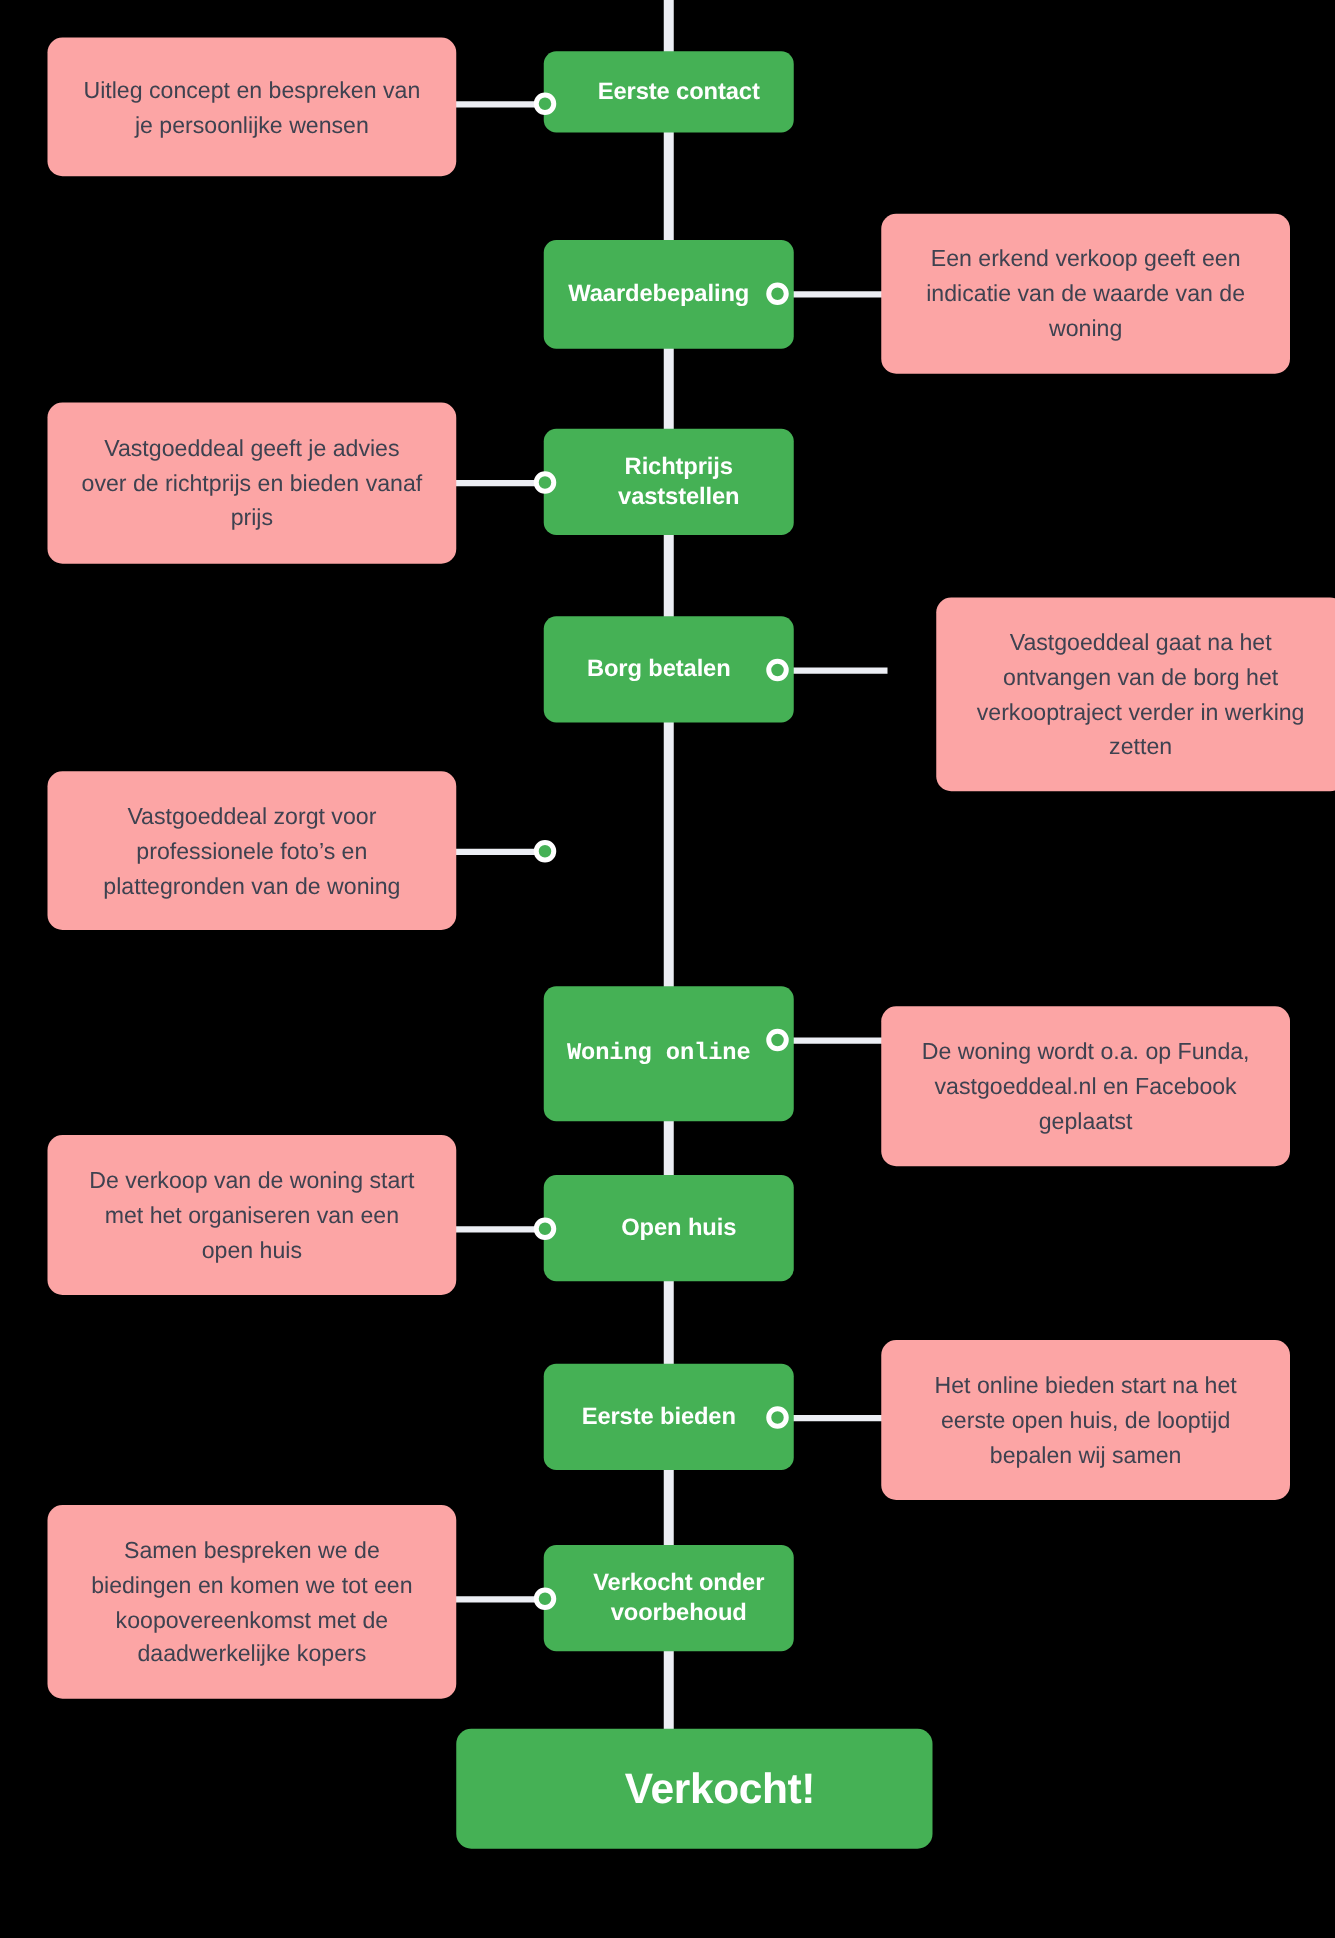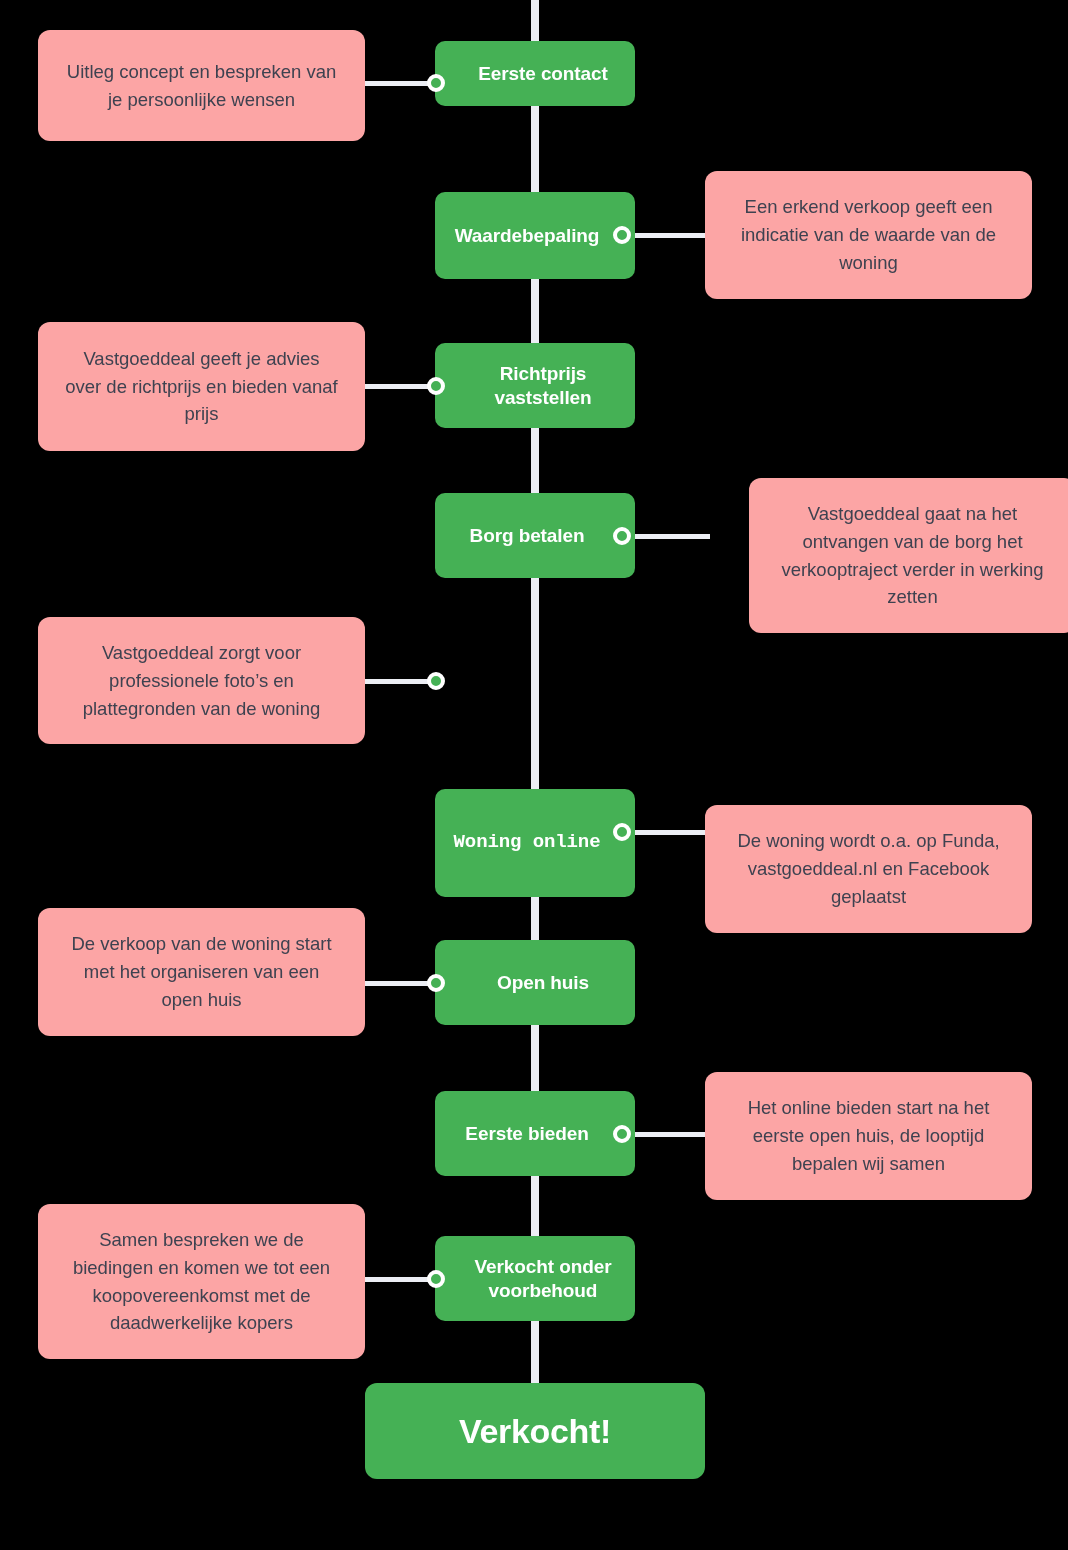--- a/index.html
+++ b/index.html
@@ -107,20 +107,21 @@
     border-radius: 12px;
     background: #45b155;
     color: #ffffff;
     font-weight: bold;
     font-size: 34px;
     letter-spacing: -0.3px;
     display: flex;
     align-items: center;
     justify-content: center;
     z-index: 4;
+    padding-left: 41px;
   }
 </style>
 </head>
 <body>
 
 <div id="flow-root">
   <div class="spine" style="top:0px;height:1390px;"></div>
 <div class="connector to-left" style="top: 81px;"></div>
     <div class="node-box pad-left" style="top: 41px; height: 65px;">
       <span>Eerste contact</span>

